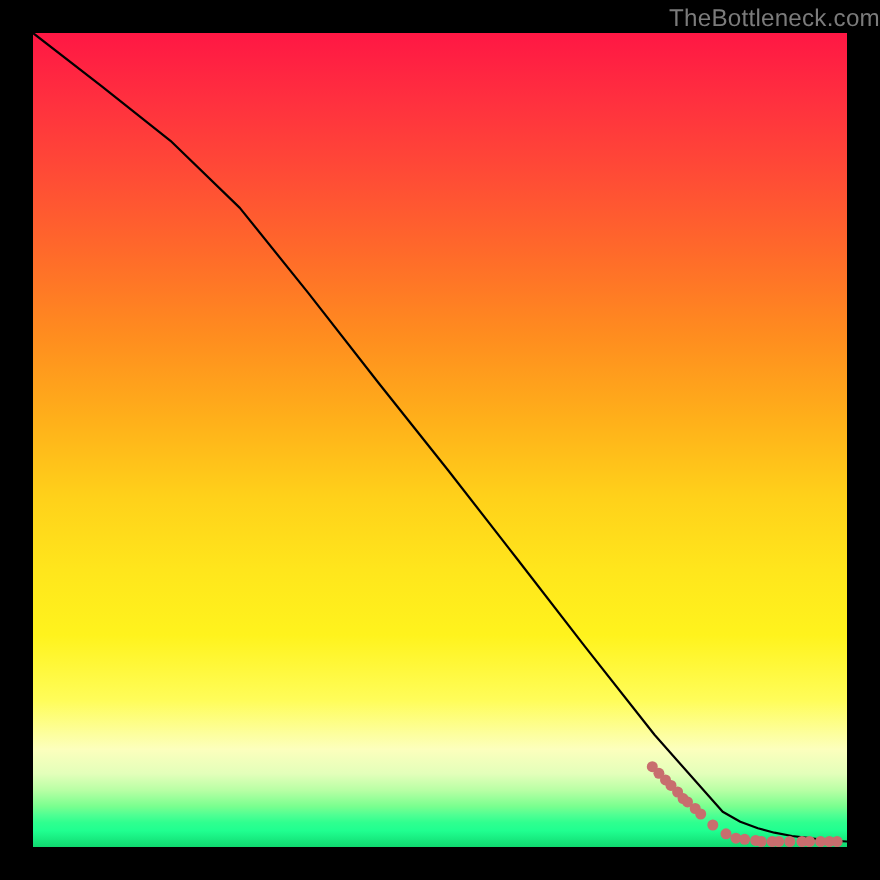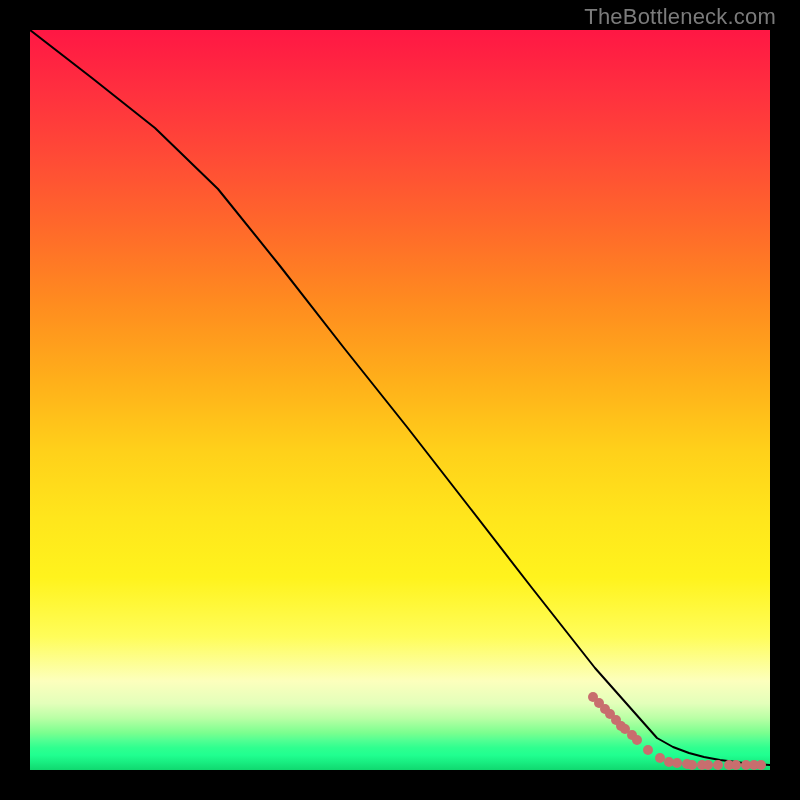--- a/index.html
+++ b/index.html
@@ -13,21 +13,21 @@
   }
   .frame {
     position: relative;
     width: 800px;
     height: 800px;
     background: #000;
   }
   .watermark {
     position: absolute;
     top: 4px;
-    right: 24px;
+    right: 0;
     color: #7b7b7b;
     font-size: 22px;
     font-weight: 500;
     letter-spacing: 0.2px;
     z-index: 5;
   }
   .plot {
     position: absolute;
     left: 30px;
     top: 30px;

